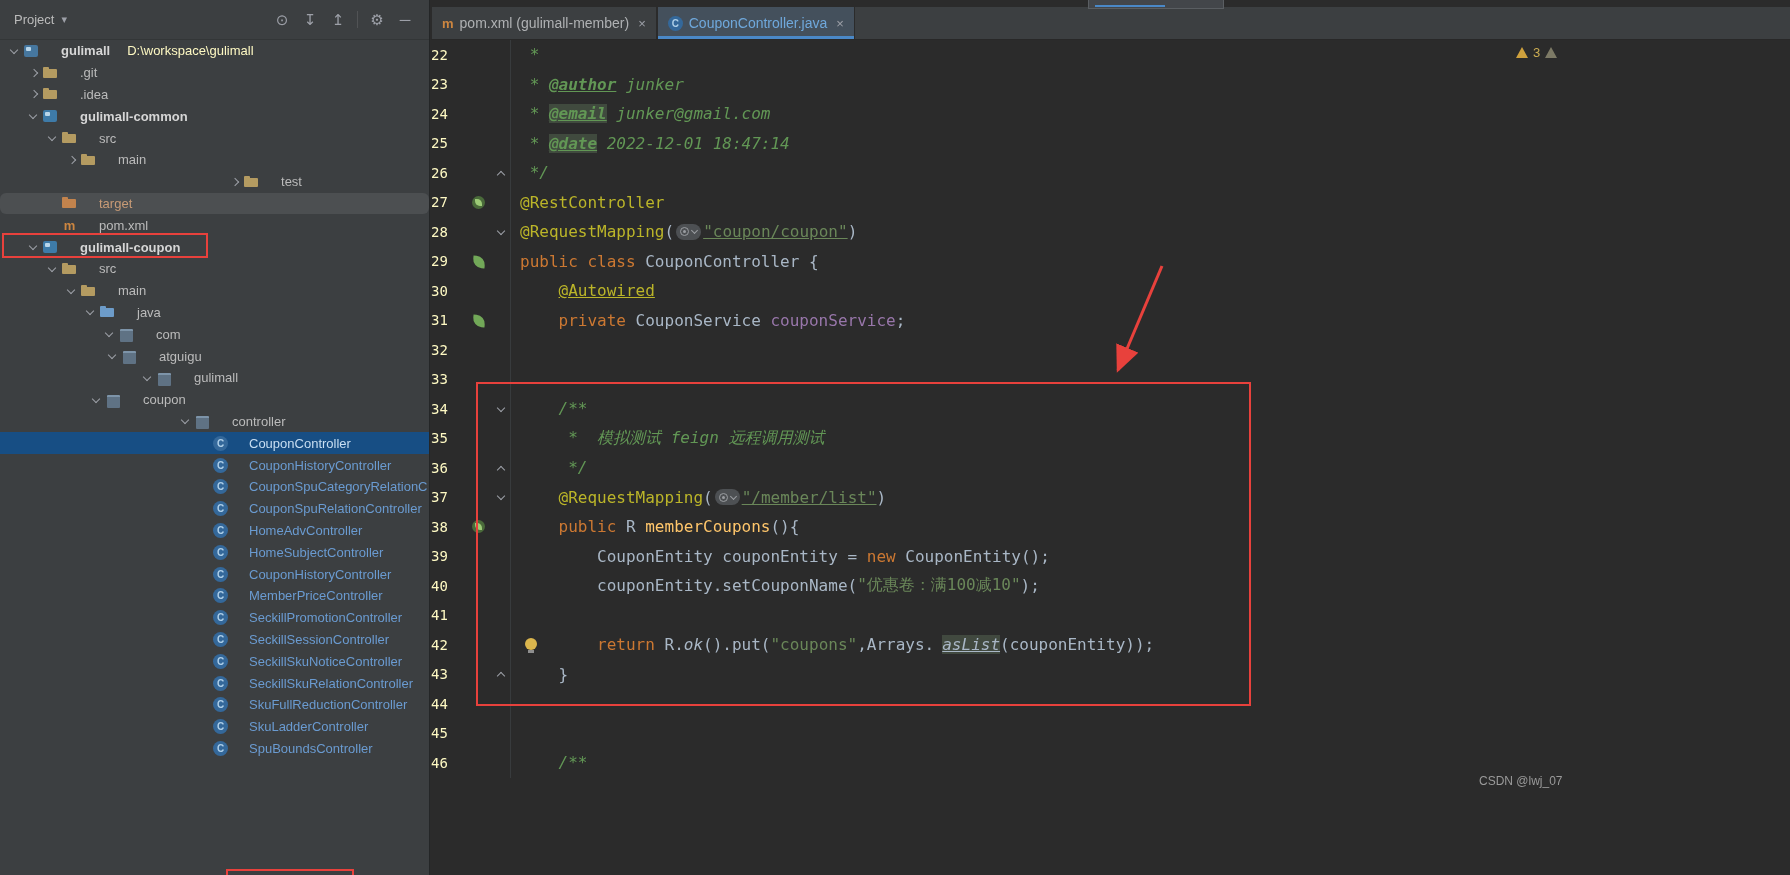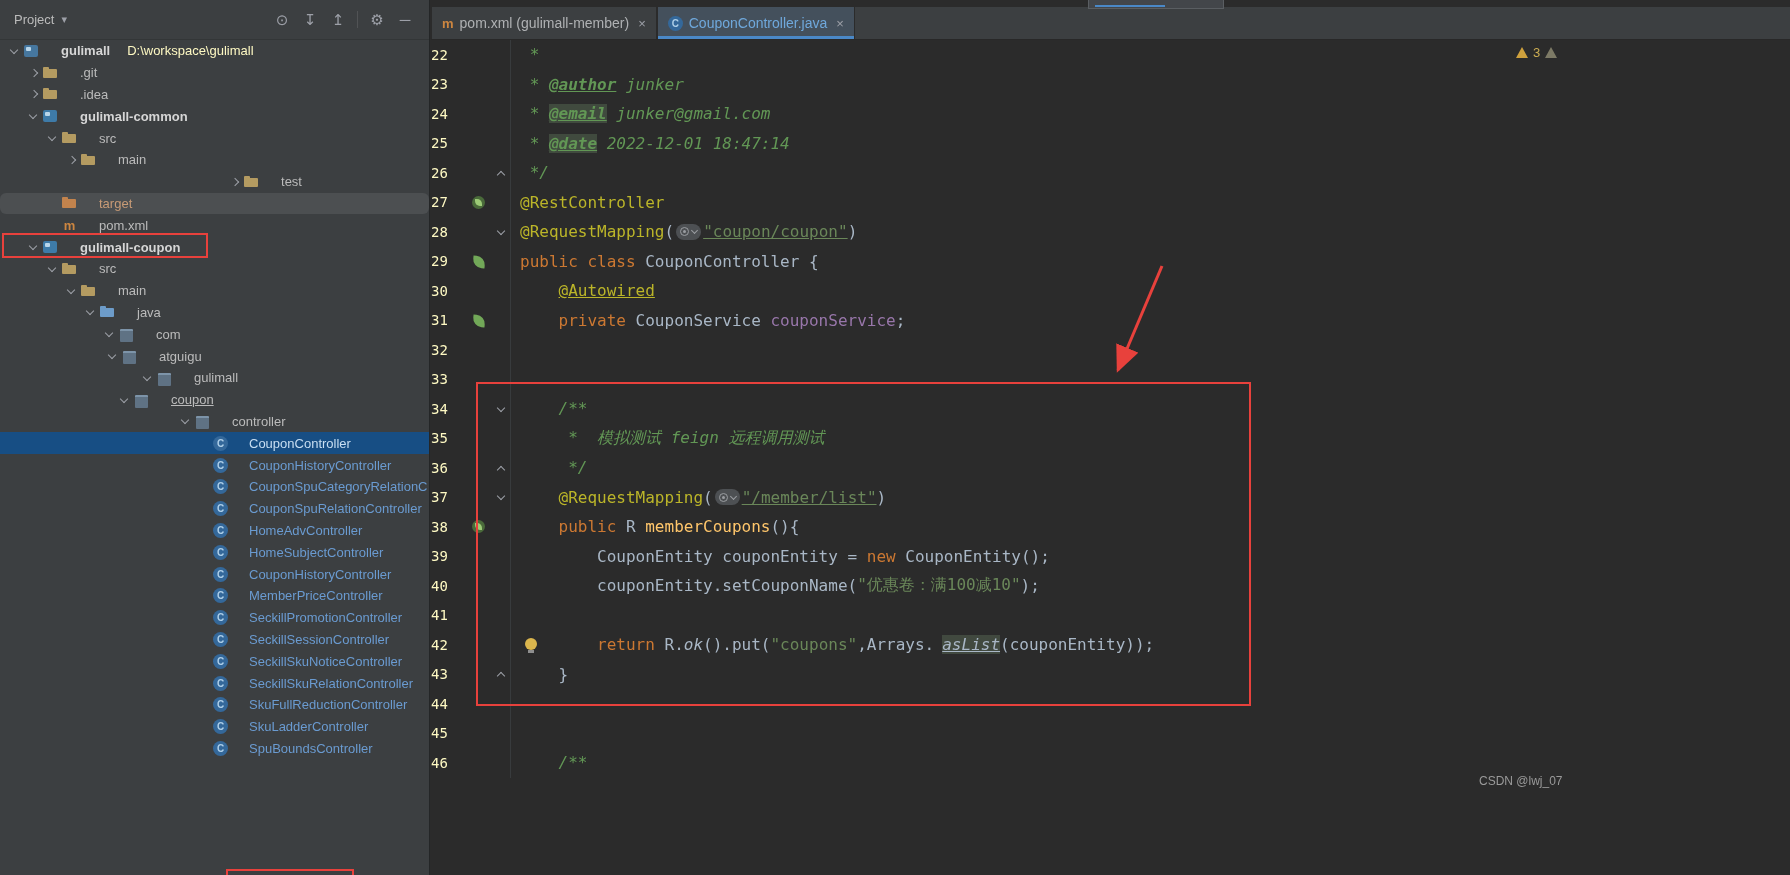--- a/index.html
+++ b/index.html
@@ -200,21 +200,21 @@
       <div class="trow" style="padding-left: 104px;">
         <span class="chev down"></span>
         <span class="tic ic-package"></span>
         <span class="tlbl">atguigu</span>
       </div>
       <div class="trow" style="padding-left: 139px;">
         <span class="chev down"></span>
         <span class="tic ic-package"></span>
         <span class="tlbl">gulimall</span>
       </div>
-      <div class="trow" style="padding-left: 116px; text-decoration: underline;">
+      <div class="trow" style="padding-left: 88px;">
         <span class="chev down"></span>
         <span class="tic ic-package"></span>
         <span class="tlbl">coupon</span>
       </div>
       <div class="trow" style="padding-left: 177px;">
         <span class="chev down"></span>
         <span class="tic ic-package"></span>
         <span class="tlbl">controller</span>
       </div>
       <div class="trow sel" style="padding-left: 196px;">

